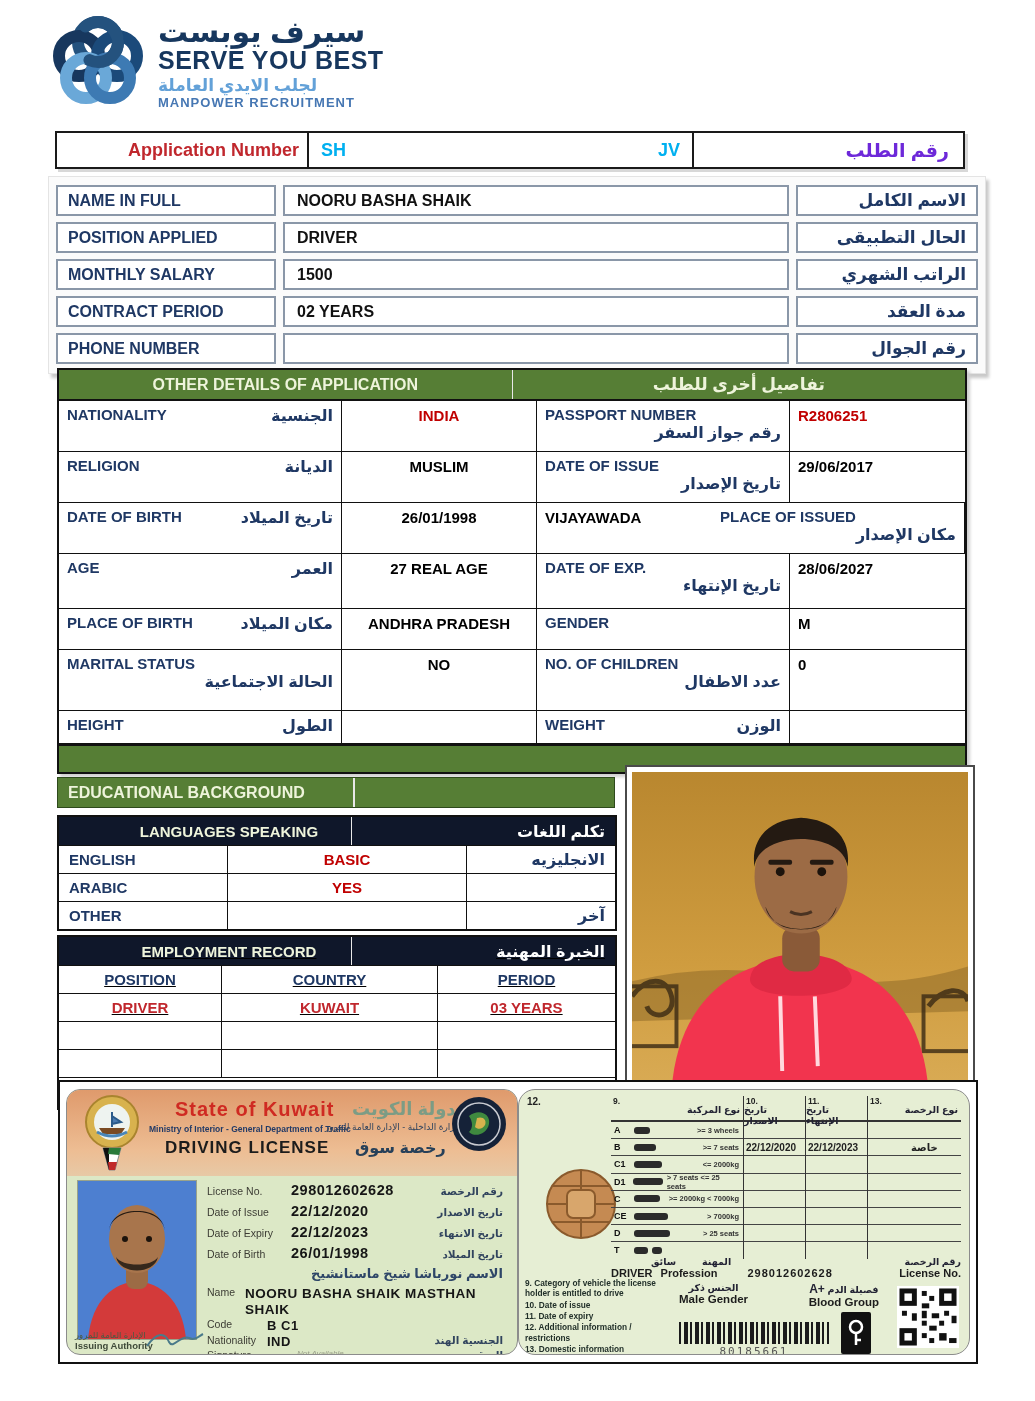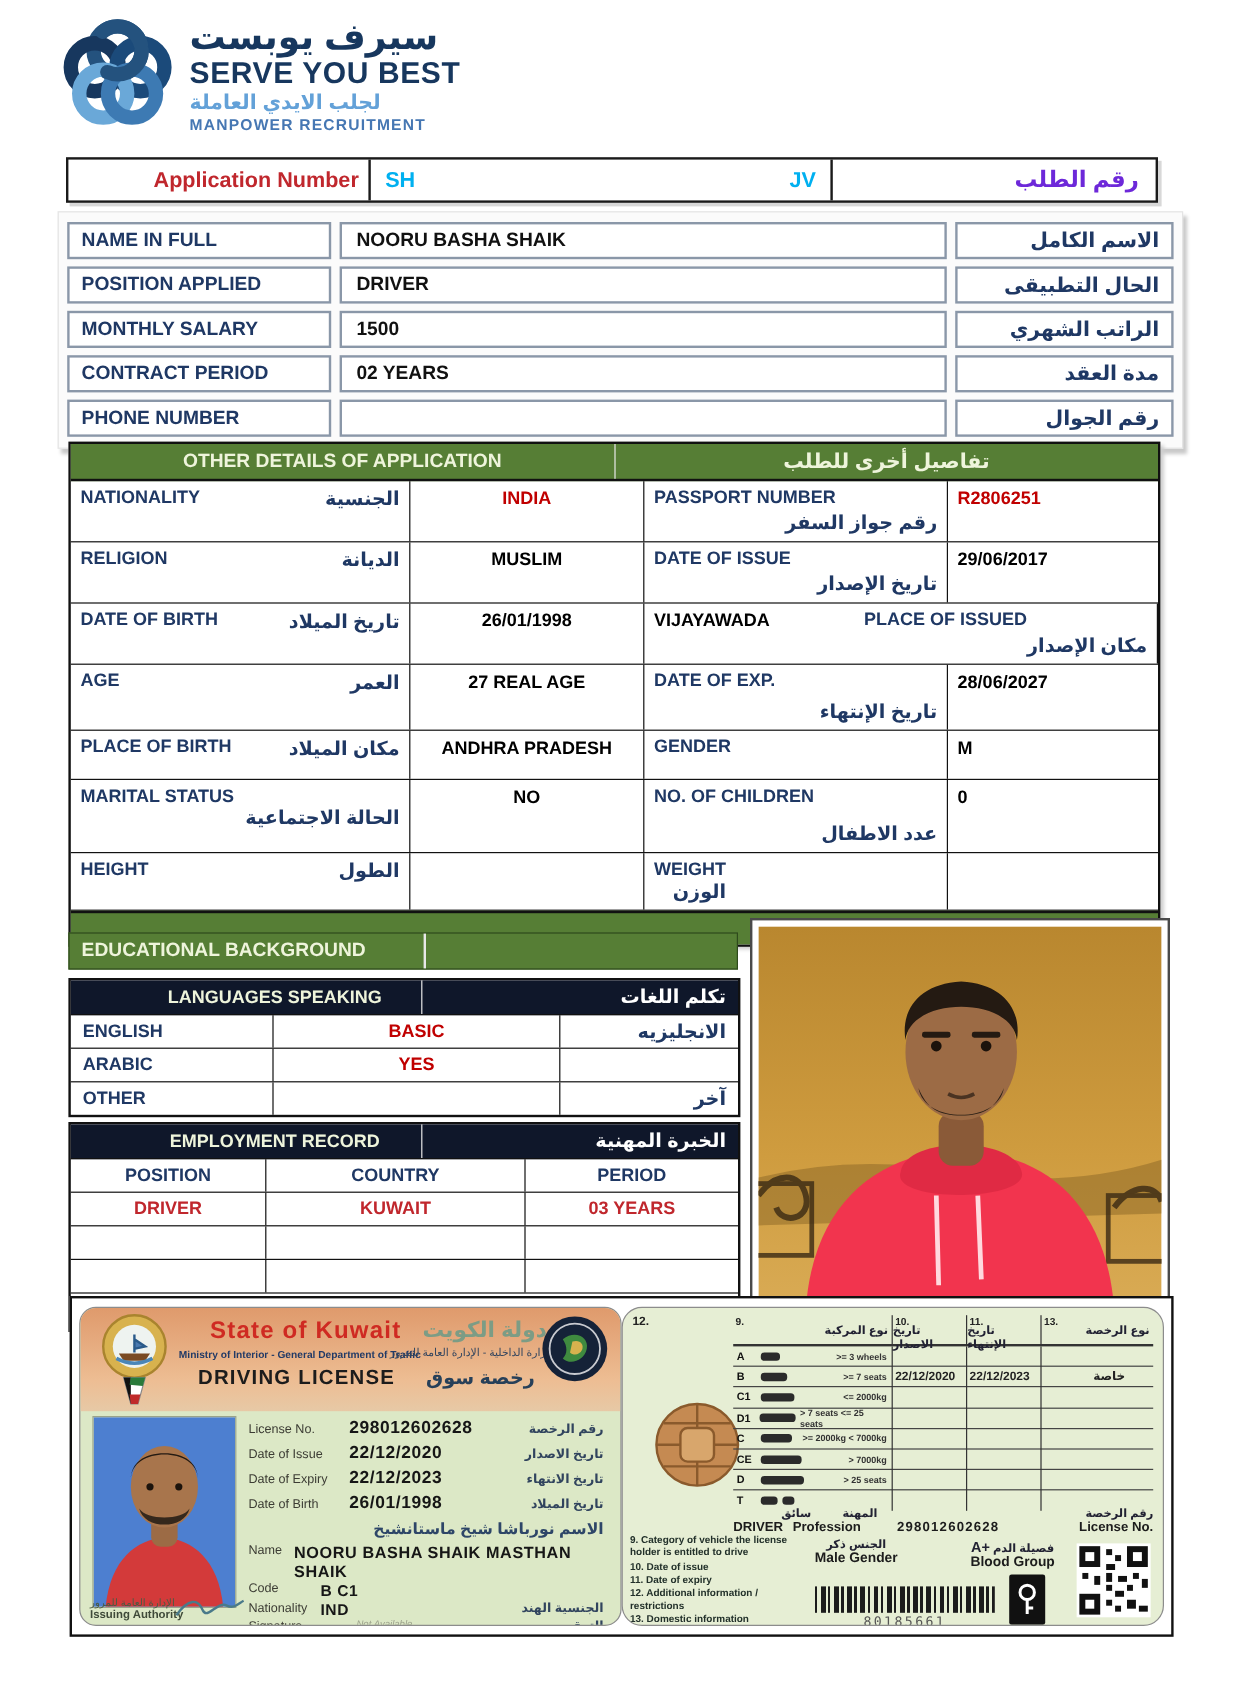--- a/index.html
+++ b/index.html
@@ -44,21 +44,21 @@
   .od-head div{flex:1;display:flex;align-items:center;justify-content:center;color:#eef4db;
                font-weight:bold;font-size:16px;}
   .od-head .hr{border-left:1.5px solid #e8e8e8;font-size:17px;}
   .od-row{display:flex;border-bottom:1.5px solid #111;}
   .od-row:last-of-type{border-bottom:none;}
   .od-c{padding:5px 8px;box-sizing:border-box;}
   .od-l1{width:282px;display:flex;flex-wrap:wrap;justify-content:space-between;align-content:flex-start;}
   .od-v1{width:196px;border-left:1.5px solid #111;border-right:1.5px solid #111;display:flex;
          justify-content:center;font-weight:bold;font-size:15px;align-items:flex-start;padding-top:6px;}
   .od-l2{width:253px;border-right:1.5px solid #111;display:flex;flex-wrap:wrap;
-         justify-content:space-between;align-content:flex-start;flex-direction:column;}
+         justify-content:space-between;align-content:flex-start;}
   .od-v2{flex:1;font-weight:bold;font-size:15px;padding-top:6px;}
   .od .en{font-size:15px;font-weight:bold;color:#1f3864;}
   .od .ar{font-size:16px;font-weight:bold;color:#1f3864;margin-left:auto;}
   .stack .en{display:block;width:100%;}
   .od-green{height:26px;background:#567e35;border-top:2px solid #111;}
 
   
   .edu-bar{position:absolute;left:57px;top:777px;width:556px;height:29px;background:#567e35;
            border:1.5px solid #2e4a1c;display:flex;align-items:center;}
   .edu-bar span{padding-left:10px;color:#eef4db;font-weight:bold;font-size:16px;}
@@ -70,21 +70,21 @@
          border-right:1.5px solid #e8e8e8;height:100%;align-items:center;}
   .gh .r{flex:1;display:flex;justify-content:flex-end;padding-right:10px;color:#fff;font-weight:bold;font-size:16px;}
   .lang-row{display:flex;height:27px;border-bottom:1.5px solid #111;align-items:center;}
   .lang-row:last-child{border-bottom:none;}
   .lang-row .c1{width:158px;padding-left:10px;font-size:15px;font-weight:bold;color:#1f3864;}
   .lang-row .c2{width:238px;border-left:1.5px solid #111;border-right:1.5px solid #111;height:100%;
                 display:flex;align-items:center;justify-content:center;font-size:15px;font-weight:bold;}
   .lang-row .c3{flex:1;display:flex;justify-content:flex-end;padding-right:10px;font-size:16px;
                 font-weight:bold;color:#1f3864;}
 
-  .emp{position:absolute;left:57px;top:935px;width:556px;border:2px solid #111;background:#fff;}
+  .emp{position:absolute;left:57px;top:935px;width:556px;border:2px solid #111;background:#fff;text-decoration:underline;}
   .emp-row{display:flex;height:27px;border-bottom:1.5px solid #111;align-items:stretch;}
   .emp-row .c{display:flex;align-items:center;justify-content:center;font-weight:bold;}
   .emp-row .c1{width:162px;}
   .emp-row .c2{width:215px;border-left:1.5px solid #111;border-right:1.5px solid #111;}
   .emp-row .c3{flex:1;}
   .emp-head .c{font-size:15px;color:#1f3864;}
   .emp-data .c{font-size:15px;color:#c0272d;}
   .emp-last{height:30px;border-bottom:none;}
 
   

